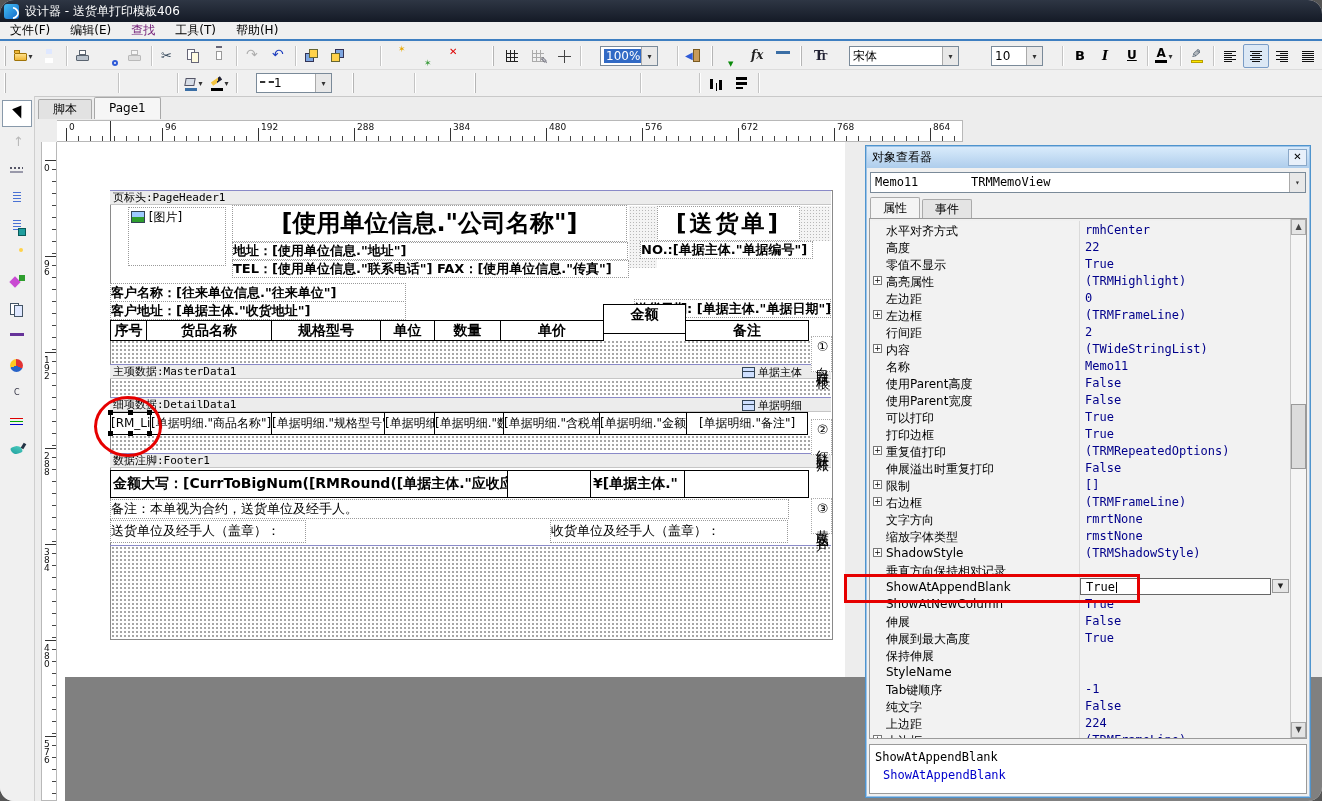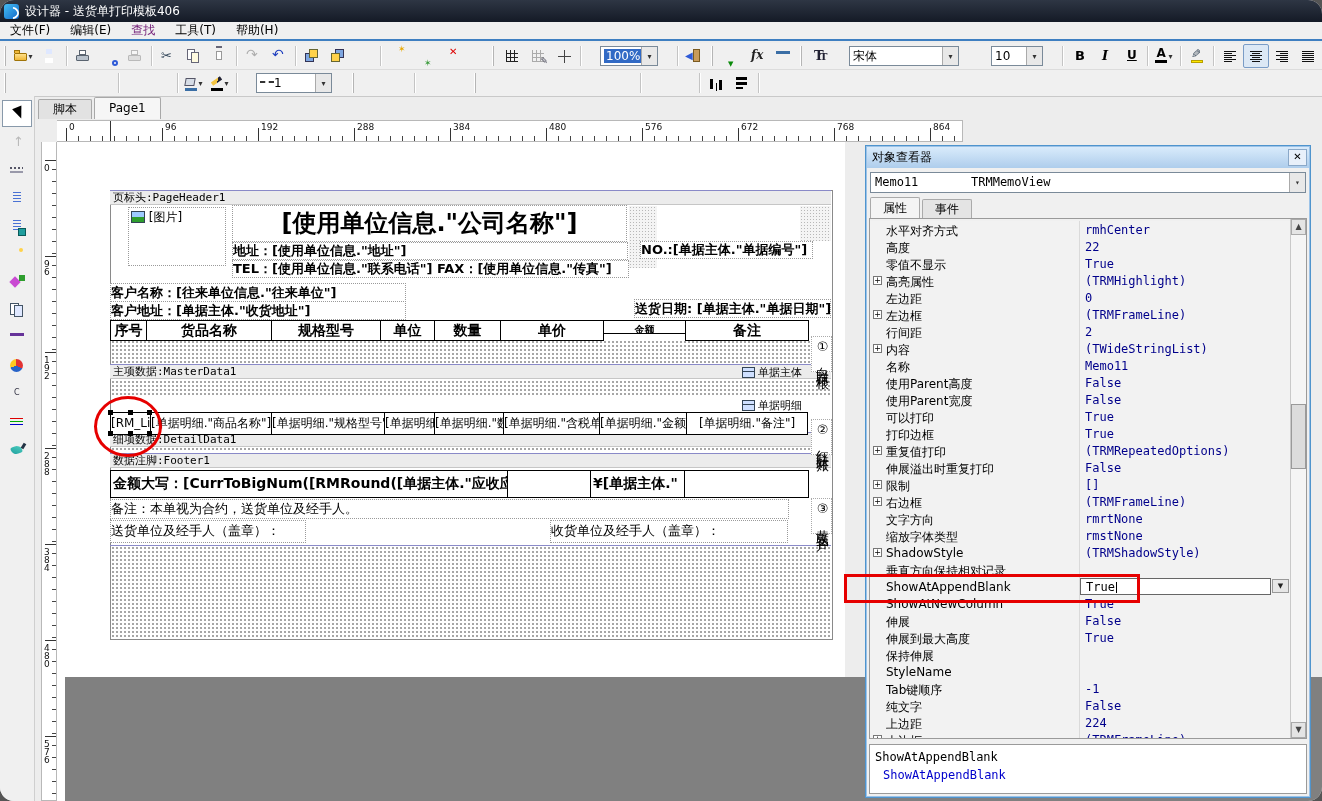--- a/index.html
+++ b/index.html
@@ -568,49 +568,50 @@
   <div class="dots" style="left:111px;top:435px;width:720px;height:17px;"></div>
   <div class="dots" style="left:111px;top:546px;width:720px;height:91px;"></div>
   <div class="blueline" style="top:545px;"></div>
 
   <div class="band" style="top:190px;">页标头:PageHeader1</div>
   <div class="band" style="top:364px;">主项数据:MasterData1</div>
   <div class="bandlink" style="left:742px;top:365px;width:66px;">
     <span class="dsicon"></span>
     <span>单据主体</span>
   </div>
-  <div class="band" style="top:397px;margin-top:35px;">细项数据:DetailData1</div>
+  <div class="band" style="top:397px;">细项数据:DetailData1</div>
   <div class="bandlink" style="left:742px;top:398px;width:66px;">
     <span class="dsicon"></span>
     <span>单据明细</span>
   </div>
   <div class="band" style="top:453px;">数据注脚:Footer1</div>
 
   <div class="memo hatch" style="left:128px;top:207px;width:98px;height:59px;font-size:12px;padding:1px 2px;">
     <span style="display:inline-block;width:12px;height:10px;background:linear-gradient(180deg,#9ecbff 50%,#2e9e2e 50%);border:1px solid #345;vertical-align:-2px;"></span>
     <span>[图片]</span>
   </div>
   <div class="memo bold" style="left:232px;top:205px;width:395px;height:37px;font-size:24px;line-height:35px;text-align:center;">[使用单位信息."公司名称"]</div>
   <div class="memo bold" style="left:232px;top:242px;width:396px;height:18px;font-size:13px;line-height:16px;">地址：[使用单位信息."地址"]</div>
   <div class="memo bold" style="left:232px;top:260px;width:397px;height:18px;font-size:13px;line-height:16px;">TEL：[使用单位信息."联系电话"] FAX：[使用单位信息."传真"]</div>
   <div class="hatch abs" style="left:629px;top:206px;width:28px;height:62px;"></div>
   <div class="hatch abs" style="left:800px;top:206px;width:31px;height:35px;"></div>
+  <div class="memo bold" style="left:657px;top:206px;width:143px;height:35px;font-size:23px;line-height:32px;text-align:center;letter-spacing:3px;">[送货单]</div>
   <div class="memo bold" style="left:640px;top:241px;width:173px;height:18px;font-size:13px;line-height:16px;">NO.:[单据主体."单据编号"]</div>
   <div class="memo bold" style="left:110px;top:283px;width:296px;height:19px;font-size:13px;line-height:17px;">客户名称：[往来单位信息."往来单位"]</div>
   <div class="memo bold" style="left:110px;top:301px;width:296px;height:19px;font-size:13px;line-height:17px;">客户地址：[单据主体."收货地址"]</div>
   <div class="memo bold" style="left:634px;top:299px;width:197px;height:19px;font-size:13px;line-height:17px;">送货日期: [单据主体."单据日期"]</div>
 
   <div id="cells">
       <div class="cellb bold" style="left: 110px; top: 320px; width: 37px; height: 21px; font-size: 14px; line-height: 18px;">序号</div>
       <div class="cellb bold" style="left: 146px; top: 320px; width: 126px; height: 21px; font-size: 14px; line-height: 18px;">货品名称</div>
       <div class="cellb bold" style="left: 271px; top: 320px; width: 110px; height: 21px; font-size: 14px; line-height: 18px;">规格型号</div>
       <div class="cellb bold" style="left: 380px; top: 320px; width: 55px; height: 21px; font-size: 14px; line-height: 18px;">单位</div>
       <div class="cellb bold" style="left: 434px; top: 320px; width: 67px; height: 21px; font-size: 14px; line-height: 18px;">数量</div>
       <div class="cellb bold" style="left: 500px; top: 320px; width: 104px; height: 21px; font-size: 14px; line-height: 18px;">单价</div>
-      <div class="cellb bold" style="left: 603px; top: 320px; width: 83px; height: 14px; font-size: 10px; line-height: 18px;">金额</div>
+      <div class="cellb bold" style="left: 603px; top: 304px; width: 83px; height: 30px; font-size: 14px; line-height: 18px;">金额</div>
       <div class="cellb bold" style="left: 685px; top: 320px; width: 124px; height: 21px; font-size: 14px; line-height: 18px;">备注</div>
       <div class="cellb " style="left: 110px; top: 412px; width: 41px; height: 23px; font-size: 12px; line-height: 20px;">[RM_Line]</div>
       <div class="cellb " style="left: 150px; top: 412px; width: 122px; height: 23px; font-size: 12px; line-height: 20px;">[单据明细."商品名称"]</div>
       <div class="cellb " style="left: 271px; top: 412px; width: 114px; height: 23px; font-size: 12px; line-height: 20px;">[单据明细."规格型号"]</div>
       <div class="cellb " style="left: 384px; top: 412px; width: 51px; height: 23px; font-size: 12px; line-height: 20px;">[单据明细."单位"]</div>
       <div class="cellb " style="left: 434px; top: 412px; width: 70px; height: 23px; font-size: 12px; line-height: 20px;">[单据明细."数量"]</div>
       <div class="cellb " style="left: 503px; top: 412px; width: 97px; height: 23px; font-size: 12px; line-height: 20px;">[单据明细."含税单价"]</div>
       <div class="cellb " style="left: 599px; top: 412px; width: 88px; height: 23px; font-size: 12px; line-height: 20px;">[单据明细."金额"]</div>
       <div class="cellb " style="left: 686px; top: 412px; width: 122px; height: 23px; font-size: 12px; line-height: 20px;">[单据明细."备注"]</div>
       <div class="cellb " style="left: 110px; top: 470px; width: 398px; height: 28px; font-size: 14px; line-height: 24px; font-weight: bold; text-align: left; padding-left: 2px;">金额大写：[CurrToBigNum([RMRound([单据主体."应收应付</div>

